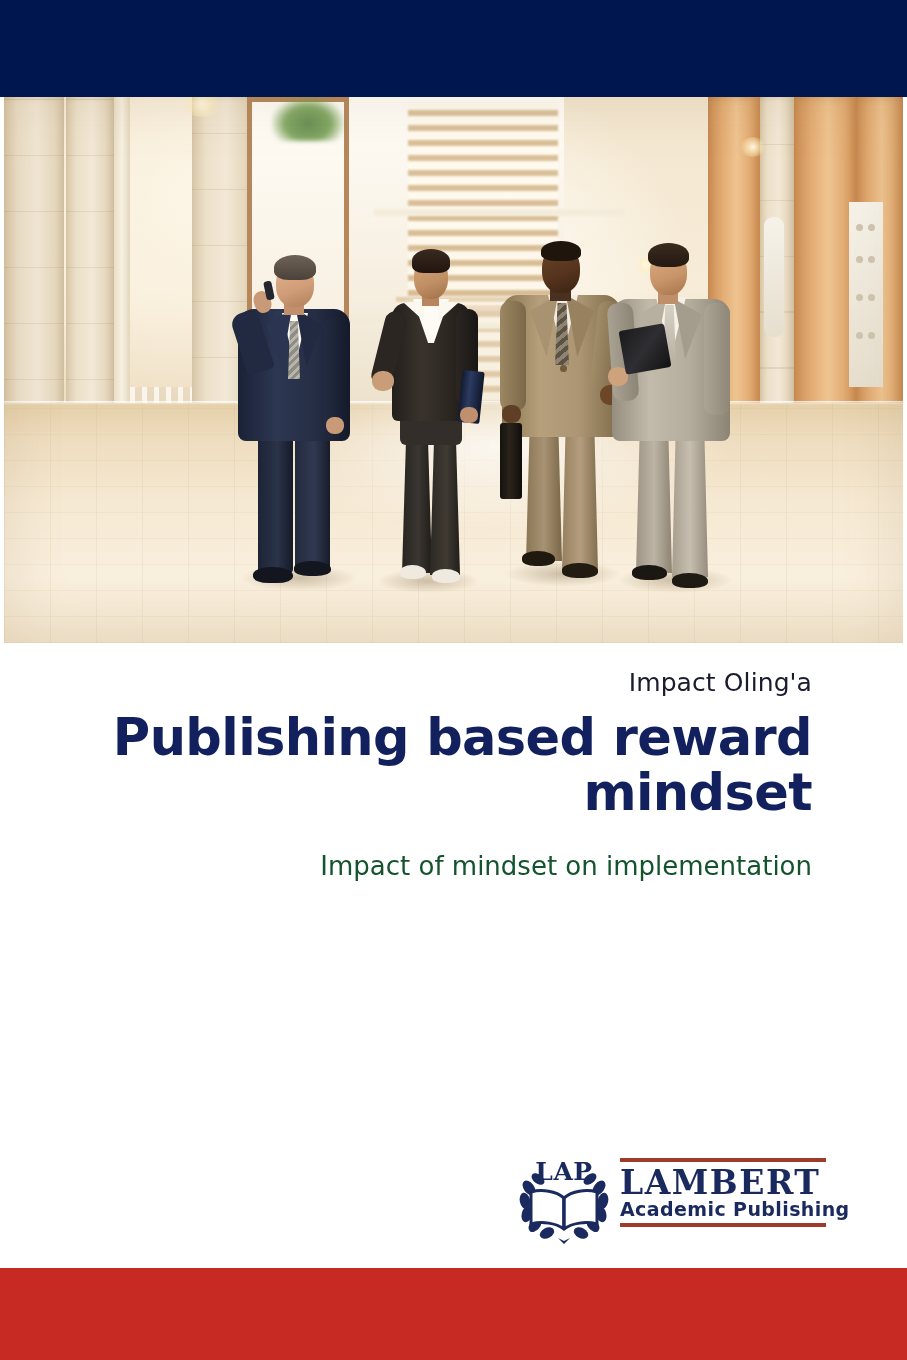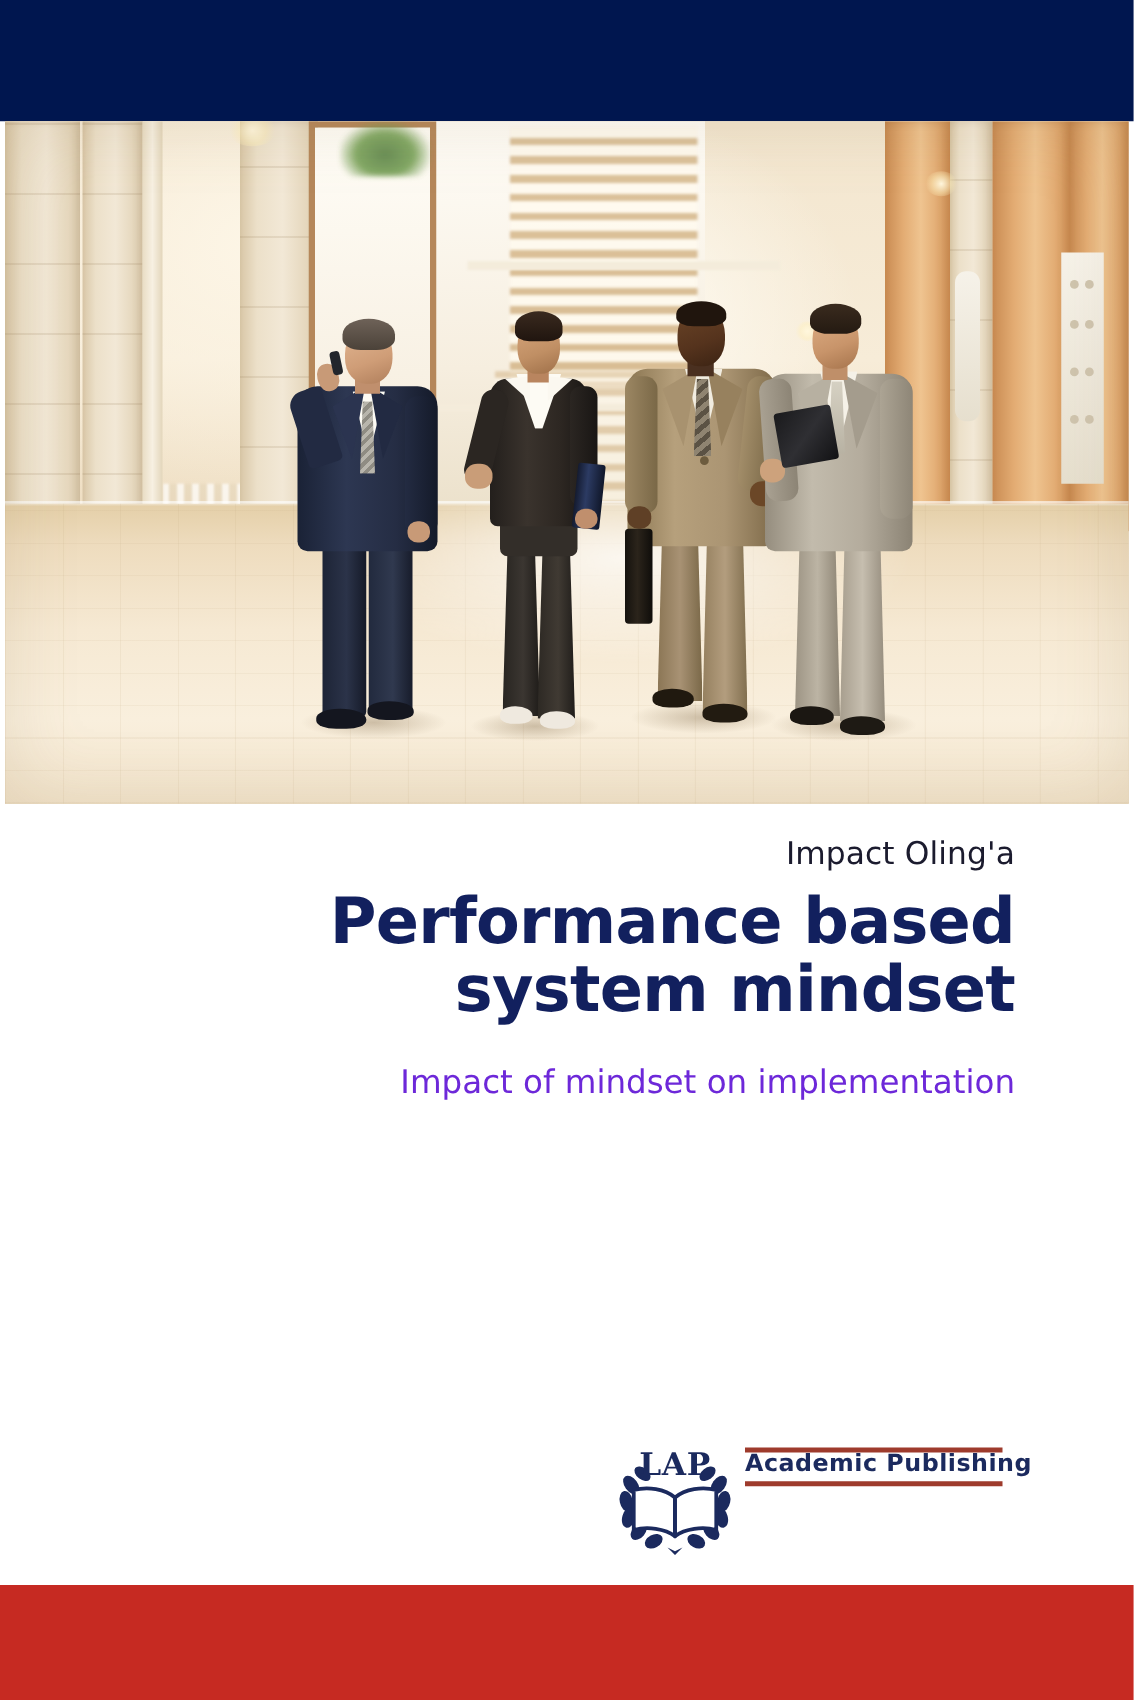--- a/index.html
+++ b/index.html
@@ -216,28 +216,28 @@
     letter-spacing: -0.6px;
   }
   .subtitle {
     position: absolute;
     right: 95px;
     top: 208px;
     width: 720px;
     text-align: right;
     font-family: "DejaVu Sans", sans-serif;
     font-size: 26px;
-    color: #6d28d9;
+    color: #14532d;
     letter-spacing: 0;
   }
 
   
   .logo {
     position: absolute;
-    left: 492px;
+    left: 516px;
     top: 1152px;
     width: 310px;
     height: 96px;
     text-decoration: underline;
   }
   .logo-mark {
     position: absolute;
     left: 0; top: 2px;
     width: 96px; height: 92px;
   }
@@ -450,21 +450,21 @@
       <div class="hair" style="left:44px; top:2px; width:41px; height:24px; background:linear-gradient(180deg,#3a2b1e,#241a12);"></div>
     </div>
 
     <div class="photo-vignette"></div>
   </div>
 </div>
 
 <div class="text-area">
   <div class="author">Impact Oling'a</div>
   <div class="title">
-    <span>Performance based system</span>
+    <span>Publishing based reward</span>
     <span>mindset</span>
   </div>
   <div class="subtitle">Impact of mindset on implementation</div>
 </div>
 
 <div class="logo">
   <div class="logo-mark">
     <svg viewBox="0 0 96 92" width="96" height="92" aria-hidden="true">
 
       <g fill="#1b2a5e">
@@ -491,18 +491,19 @@
 
       <g>
         <path d="M48 44 C40 37 26 35 15 38 L15 70 C26 67 40 69 48 75 Z" fill="#ffffff" stroke="#1b2a5e" stroke-width="3" stroke-linejoin="round"></path>
         <path d="M48 44 C56 37 70 35 81 38 L81 70 C70 67 56 69 48 75 Z" fill="#ffffff" stroke="#1b2a5e" stroke-width="3" stroke-linejoin="round"></path>
         <line x1="48" y1="44" x2="48" y2="75" stroke="#1b2a5e" stroke-width="3"></line>
       </g>
     </svg>
   </div>
   <div class="logo-text-wrap">
     <div class="rule"></div>
+    <div class="lambert-word">LAMBERT</div>
     <div class="academic-word">Academic Publishing</div>
     <div class="rule bottom"></div>
   </div>
 </div>
 
 <div class="bottom-band"></div>
 
 </body></html>

